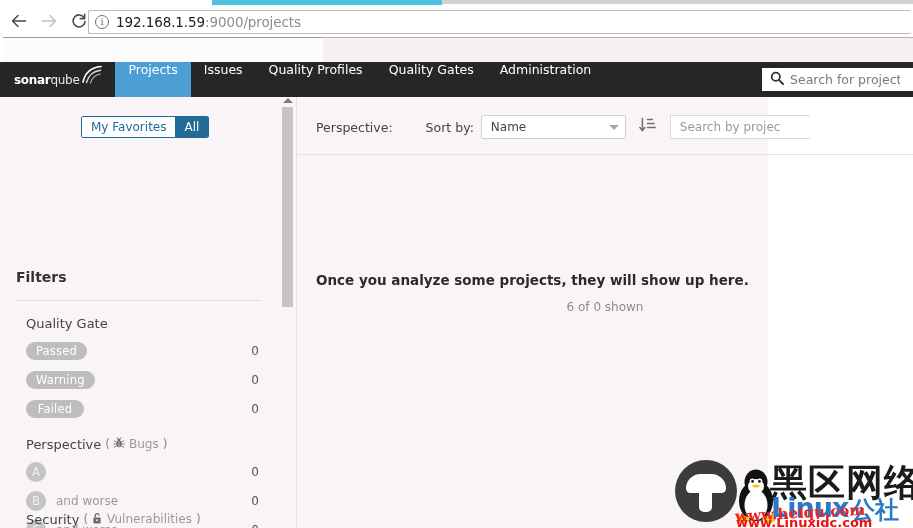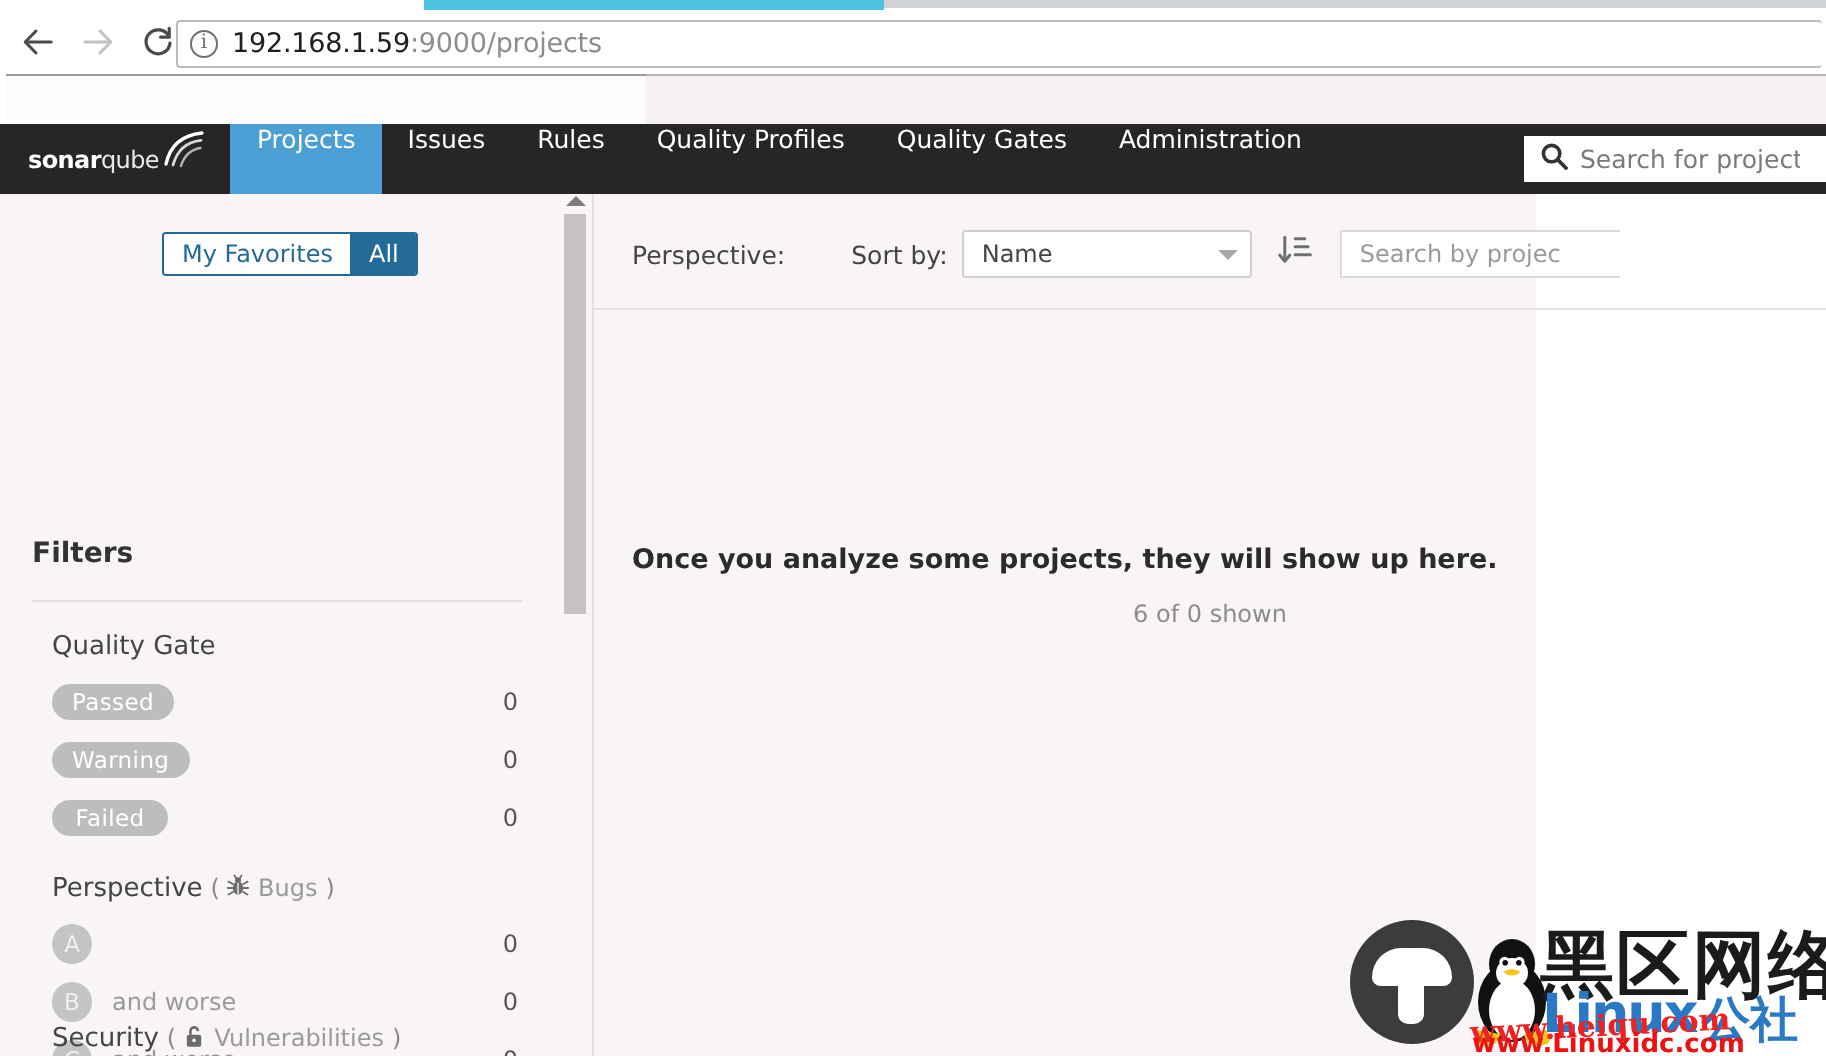--- a/index.html
+++ b/index.html
@@ -410,23 +410,20 @@
       </svg>
     </span>
   </div>
 
   <div class="nav-items">
     <div class="nav-item active">
         <span>Projects</span>
       </div>
     <div class="nav-item">
         <span>Issues</span>
-      </div>
-    <div class="nav-item">
-        <span>Rules</span>
       </div>
     <div class="nav-item">
         <span>Quality Profiles</span>
       </div>
     <div class="nav-item">
         <span>Quality Gates</span>
       </div>
     <div class="nav-item">
         <span>Administration</span>
       </div>

